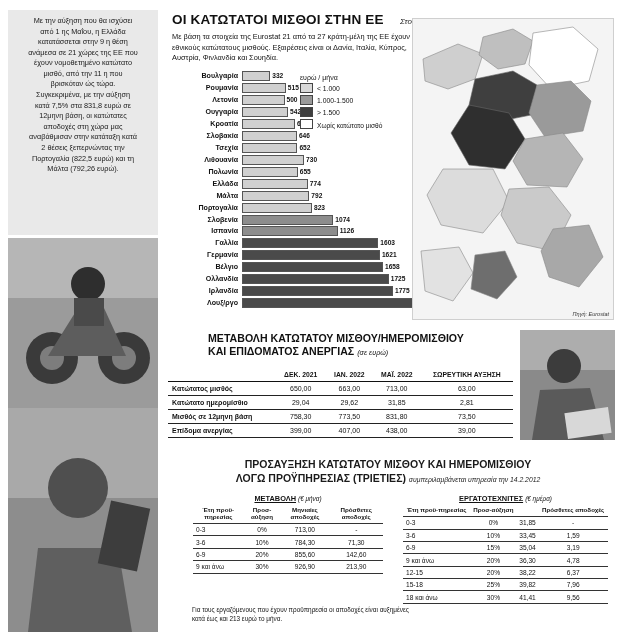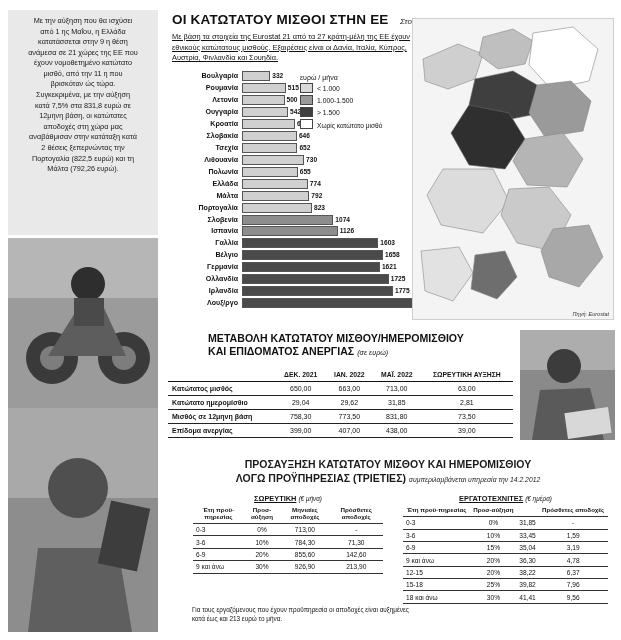--- a/index.html
+++ b/index.html
@@ -28,21 +28,21 @@
   .main-title{
     position:absolute;left:172px;top:12px;width:260px;
     font-size:13.5px;font-weight:bold;letter-spacing:.2px;color:#111;
   }
   .main-sub{
     position:absolute;left:400px;top:17px;width:160px;
     font-size:8px;font-style:italic;color:#222;
   }
   .lead{
     position:absolute;left:172px;top:32px;width:262px;
-    font-size:7.4px;line-height:1.45;color:#111;text-decoration:underline;
+    font-size:7.4px;line-height:1.45;color:#111;
   }
 
   
   .chart{
     position:absolute;left:172px;top:70px;width:265px;height:250px;
   }
   .row{
     height:11.4px;display:flex;align-items:center;margin-bottom:.6px;
   }
   .row .cname{
@@ -136,21 +136,21 @@
     font-size:6.4px;line-height:1.4;color:#111;
   }
 </style>
 </head>
 <body>
 
 <div class="page">
 
   <div class="intro">Με την αύξηση που θα ισχύσει από 1 ης Μαΐου, η Ελλάδα κατατάσσεται στην 9 η θέση ανάμεσα σε 21 χώρες της ΕΕ που έχουν νομοθετημένο κατώτατο μισθό, από την 11 η που βρισκόταν ώς τώρα. Συγκεκριμένα, με την αύξηση κατά 7,5% στα 831,8 ευρώ σε 12μηνη βάση, οι κατώτατες αποδοχές στη χώρα μας αναβάθμισαν στην κατάταξη κατά 2 θέσεις ξεπερνώντας την Πορτογαλία (822,5 ευρώ) και τη Μάλτα (792,26 ευρώ).</div>
 
-  <div class="main-title">ΟΙ ΚΑΤΩΤΑΤΟΥ ΜΙΣΘΟΙ ΣΤΗΝ ΕΕ</div>
+  <div class="main-title">ΟΙ ΚΑΤΩΤΑΤΟΙ ΜΙΣΘΟΙ ΣΤΗΝ ΕΕ</div>
   <div class="main-sub">Στοιχεία Ιανουαρίου 2022</div>
   <div class="lead">Με βάση τα στοιχεία της Eurostat 21 από τα 27 κράτη-μέλη της ΕΕ έχουν εθνικούς κατώτατους μισθούς. Εξαιρέσεις είναι οι Δανία, Ιταλία, Κύπρος, Αυστρία, Φινλανδία και Σουηδία.</div>
 
   <div class="chart" id="chart">
       <div class="row">
         <div class="cname">Βουλγαρία</div>
         <div class="barwrap">
           <div class="bar light" style="width: 28.2428px;"></div>
           <span class="val" style="left: 30.2428px;">332</span>
         </div>
@@ -247,31 +247,31 @@
         </div>
       </div>
       <div class="row">
         <div class="cname">Γαλλία</div>
         <div class="barwrap">
           <div class="bar dark" style="width: 136.365px;"></div>
           <span class="val" style="left: 138.365px;">1603</span>
         </div>
       </div>
       <div class="row">
+        <div class="cname">Γερμανία</div>
+        <div class="barwrap">
+          <div class="bar dark" style="width: 137.896px;"></div>
+          <span class="val" style="left: 139.896px;">1621</span>
+        </div>
+      </div>
+      <div class="row">
         <div class="cname">Βέλγιο</div>
         <div class="barwrap">
           <div class="bar dark" style="width: 141.044px;"></div>
           <span class="val" style="left: 143.044px;">1658</span>
-        </div>
-      </div>
-      <div class="row">
-        <div class="cname">Γερμανία</div>
-        <div class="barwrap">
-          <div class="bar dark" style="width: 137.896px;"></div>
-          <span class="val" style="left: 139.896px;">1621</span>
         </div>
       </div>
       <div class="row">
         <div class="cname">Ολλανδία</div>
         <div class="barwrap">
           <div class="bar dark" style="width: 146.743px;"></div>
           <span class="val" style="left: 148.743px;">1725</span>
         </div>
       </div>
       <div class="row">
@@ -412,21 +412,21 @@
 
   <div class="t2-title">
     <span>ΠΡΟΣΑΥΞΗΣΗ ΚΑΤΩΤΑΤΟΥ ΜΙΣΘΟΥ ΚΑΙ ΗΜΕΡΟΜΙΣΘΙΟΥ</span><br>
     <span>ΛΟΓΩ ΠΡΟΫΠΗΡΕΣΙΑΣ (ΤΡΙΕΤΙΕΣ)</span>
     <span class="small">συμπεριλαμβάνεται υπηρεσία την 14.2.2012</span>
   </div>
 
   <div class="subwrap">
     <div class="sub left">
       <div class="subhead">
-        <span class="u">ΣΩΡΕΥΤΙΚΗ</span>
+        <span class="u">ΜΕΤΑΒΟΛΗ</span>
         <span class="it">(€ μήνα)</span>
       </div>
       <table class="sub-t" id="tL">
           <tbody>
             <tr>
               <th>Έτη προϋ-πηρεσίας</th>
               <th>Προσ-αύξηση</th>
               <th>Μηνιαίες αποδοχές</th>
               <th>Πρόσθετες αποδοχές</th>
             </tr>

